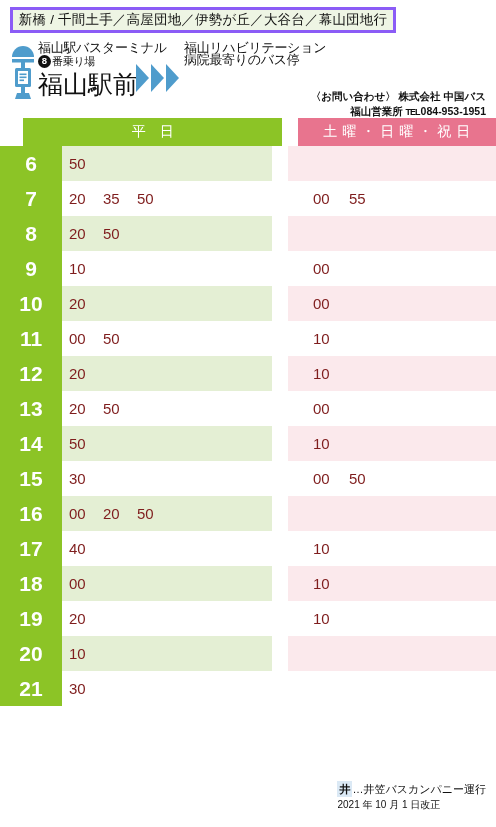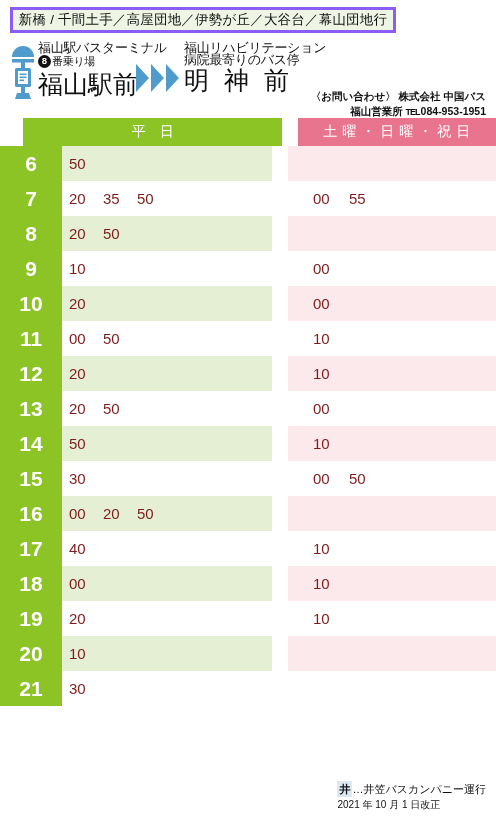--- a/index.html
+++ b/index.html
@@ -296,21 +296,20 @@
 
   <div class="arrows">
     <span class="arrow-ch"></span>
     <span class="arrow-ch"></span>
     <span class="arrow-ch"></span>
   </div>
 
   <div class="dest-block">
     <div class="small-line">福山リハビリテーション</div>
     <div class="small-line">病院最寄りのバス停</div>
-    <div class="station-name spaced">明 神 前</div>
   </div>
 
   <div class="contact">
     <div class="contact-line first">〈お問い合わせ〉 株式会社 中国バス</div>
     <div class="contact-line">
       <span>福山営業所</span>
       <span class="tel-mark">TEL</span><span>084-953-1951</span>
     </div>
     <div class="contact-line">
       <span>本　社</span>

